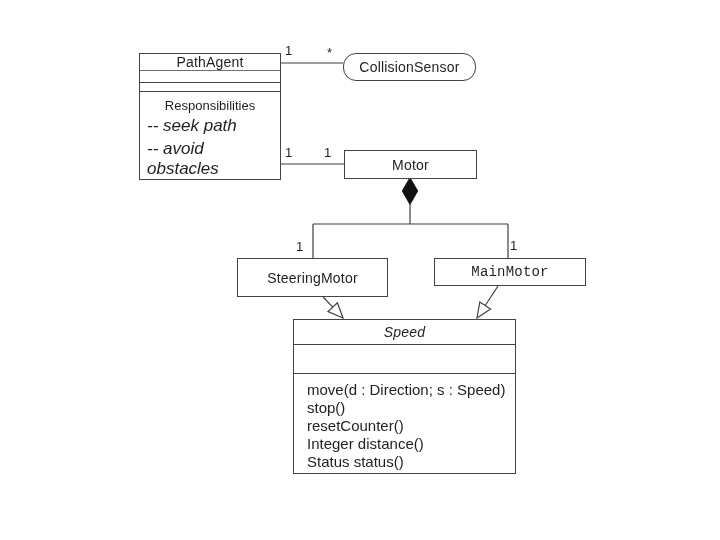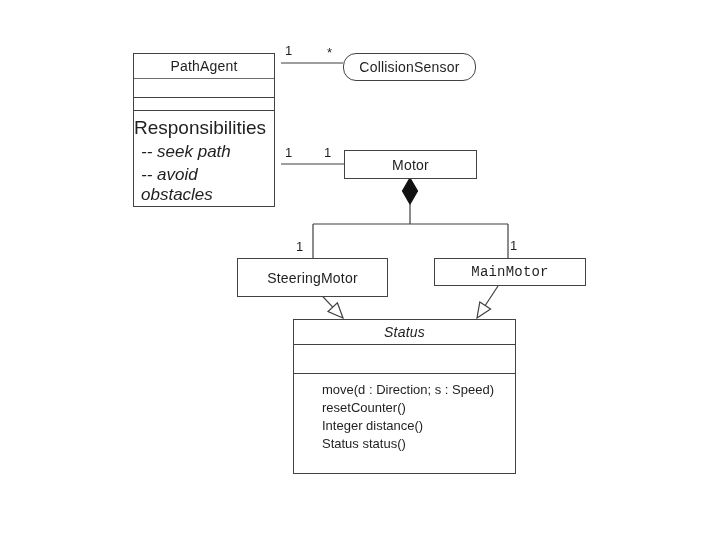--- a/index.html
+++ b/index.html
@@ -26,24 +26,24 @@
     align-items: center;
     justify-content: center;
     font-size: 14px;
     letter-spacing: 0.2px;
     box-sizing: border-box;
   }
   .sep { border-bottom: 1px solid #434343; }
   .sep-gray { border-bottom: 1px solid #6e6e6e; }
   .compartment { box-sizing: border-box; }
   .italic { font-style: italic; }
-  .resp-title { font-size: 19px; padding-top: 6px; }
+  .resp-title { text-align: center; font-size: 13px; padding-top: 6px; }
   .resp-item { font-size: 17px; padding-left: 7px; padding-top: 3px; font-style: italic; }
   .ops { padding: 7px 4px 0 13px; }
-  .op-line { font-size: 13px; line-height: 18px; white-space: nowrap; margin-left: 15px; }
+  .op-line { font-size: 15px; line-height: 18px; white-space: nowrap; }
   .mult {
     position: absolute;
     font-size: 13px;
     z-index: 3;
     background: transparent;
   }
   svg.connectors {
     position: absolute;
     left: 0; top: 0;
     width: 720px; height: 540px;
@@ -73,21 +73,21 @@
       <line x1="312" y1="285" x2="332.7" y2="307.1"></line>
       <polygon points="343,318 328,311.5 337.4,302.7" fill="#ffffff"></polygon>
     </g>
 
     <g stroke="#3f3f3f" stroke-width="1.2">
       <line x1="498" y1="286" x2="485.2" y2="305.5"></line>
       <polygon points="477,318 479.8,301.9 490.6,309.1" fill="#ffffff"></polygon>
     </g>
   </svg>
 
-  <div class="uml-class" style="left:133px; top:53px; width:142px; height:154px;">
+  <div class="uml-class" style="left:139px; top:53px; width:142px; height:127px;">
     <div class="uml-title sep-gray" style="height:25px;">PathAgent</div>
     <div class="compartment sep" style="height:19px;"></div>
     <div class="compartment sep" style="height:13px;"></div>
     <div class="compartment" style="flex:1;">
       <div class="resp-title">Responsibilities</div>
       <div class="resp-item">-- seek path</div>
       <div class="resp-item">-- avoid obstacles</div>
     </div>
   </div>
 
@@ -101,24 +101,25 @@
 
   <div class="uml-class" style="left:237px; top:258px; width:151px; height:39px;">
     <div class="uml-title" style="flex:1;">SteeringMotor</div>
   </div>
 
   <div class="uml-class" style="left:434px; top:258px; width:152px; height:28px;font-family:Liberation Mono, monospace;">
     <div class="uml-title" style="flex:1;">MainMotor</div>
   </div>
 
   <div class="uml-class" style="left:293px; top:319px; width:223px; height:155px;">
-    <div class="uml-title italic sep" style="height:25px;">Status</div>
+    <div class="uml-title italic sep" style="height:25px;">Speed</div>
     <div class="compartment sep" style="height:29px;"></div>
     <div class="compartment ops" style="flex:1;">
       <div class="op-line">move(d : Direction; s : Speed)</div>
+      <div class="op-line">stop()</div>
       <div class="op-line">resetCounter()</div>
       <div class="op-line">Integer distance()</div>
       <div class="op-line">Status status()</div>
     </div>
   </div>
 
   <div class="mult" style="left:285px; top:43px;">1</div>
   <div class="mult" style="left:327px; top:45px;">*</div>
   <div class="mult" style="left:285px; top:145px;">1</div>
   <div class="mult" style="left:324px; top:145px;">1</div>

